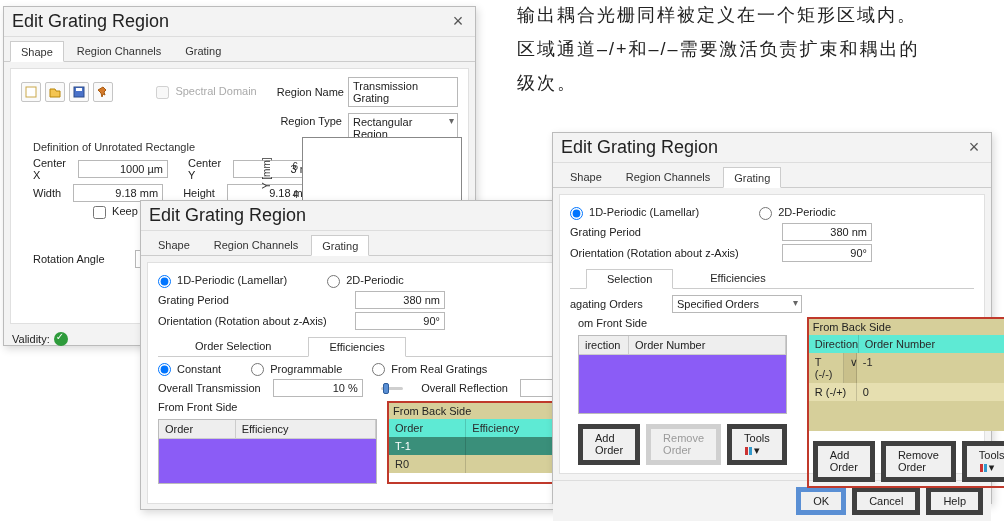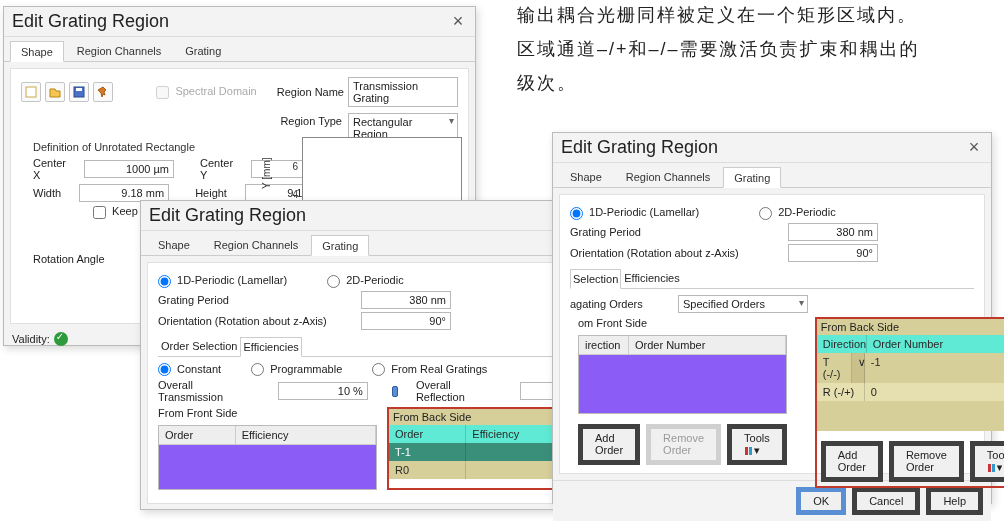--- a/index.html
+++ b/index.html
@@ -13,21 +13,21 @@
   .tab { padding:4px 10px 3px 10px; border:1px solid transparent; border-bottom:none; margin-right:2px; color:#333; cursor:pointer; }
   .tab.active { background:#fff; border-color:#ccc; border-bottom:1px solid #fff; position:relative; top:1px; }
   .panel { background:#fff; margin:6px; padding:8px 10px; border:1px solid #e0e0e0; }
   .iconbar { display:flex; gap:4px; align-items:center; margin-bottom:6px; }
   .iconbar .ico { width:20px; height:20px; border:1px solid #c5c5c5; border-radius:2px; display:flex; align-items:center; justify-content:center; background:#fafafa; cursor:pointer; }
   .labelcell { display:inline-block; padding:2px 0; }
   .inputcell { display:inline-block; border:1px solid #b8b8b8; background:#fff; padding:2px 4px; min-width:90px; text-align:right; }
   .inputcell.left { text-align:left; }
   .selectwrap { position:relative; display:inline-block; }
   .selectwrap::after { content:"▾"; position:absolute; right:4px; top:2px; color:#666; font-size:10px; pointer-events:none; }
-  .fieldrow { display:flex; align-items:center; gap:18px; margin:3px 0; }
+  .fieldrow { display:flex; align-items:center; gap:12px; margin:3px 0; }
   .fieldset-label { margin:6px 0 4px 0; color:#333; }
   input[type=checkbox], input[type=radio] { vertical-align:middle; margin:0 3px 0 0; }
   .validity { display:flex; align-items:center; gap:4px; padding:2px 0 0 4px; }
   .check-ico { display:inline-block; width:14px; height:14px; border-radius:50%; background:#2e9b3b; position:relative; }
   .check-ico::after { content:"✓"; color:#fff; font-size:10px; position:absolute; left:2px; top:-1px; }
   .chart-box { border:1px solid #888; background:#fff; width:160px; height:130px; position:absolute; }
   .axis-label { position:absolute; font-size:10px; color:#333; }
   .order-table { border:1px solid #bbb; background:#8b5cf6; margin-top:6px; }
   .order-table .hdr { display:flex; background:#eee; border-bottom:1px solid #ccc; }
   .order-table .hdr div { padding:3px 6px; border-right:1px solid #ccc; }
@@ -38,21 +38,21 @@
   .row-teal { background:#3a8f7a; color:#fff; }
   .eff-row { display:flex; }
   .eff-row div { padding:3px 6px; border-right:1px solid rgba(0,0,0,0.15); }
   .btn { border:5px solid #404040; background:#f0f0f0; padding:3px 12px; cursor:pointer; }
   .btn.disabled { color:#9a9a9a; border-color:#d0d0d0; }
   .btn-group { display:flex; gap:6px; }
   .slider-track { flex:1; height:3px; background:#cfcfcf; position:relative; margin:0 6px; border-radius:2px; }
   .slider-thumb { position:absolute; top:-4px; width:6px; height:11px; background:#5a8fd4; border:1px solid #2d5c9b; border-radius:2px; }
   .bottom-bar { display:flex; justify-content:flex-end; gap:6px; padding:6px 8px; border-top:1px solid #ddd; background:#f3f3f3; }
   .inner-tabs { display:flex; border-bottom:1px solid #ccc; margin-top:6px; }
-  .inner-tab { padding:3px 2px; border:1px solid transparent; border-bottom:none; cursor:pointer; }
+  .inner-tab { padding:3px 20px; border:1px solid transparent; border-bottom:none; cursor:pointer;margin-left:16px; }
   .inner-tab.active { background:#fff; border-color:#ccc; position:relative; top:1px; border-bottom:1px solid #fff;}
 </style>
 </head>
 <body>
 
 <div class="page-text" style="left:517px; top:-2px; width:478px;">
   <div>输出耦合光栅同样被定义在一个矩形区域内。</div>
   <div>区域通道–/+和–/–需要激活负责扩束和耦出的</div>
   <div>级次。</div>
 </div>
@@ -242,21 +242,21 @@
       <span class="inputcell" style="width:80px">90°</span>
     </div>
     <div class="inner-tabs">
       <div class="inner-tab active">Selection</div>
       <div class="inner-tab">Efficiencies</div>
     </div>
     <div class="fieldrow" style="margin-top:6px;">
       <span style="width:90px">agating Orders</span>
       <span class="selectwrap"><span class="inputcell left" style="width:130px; padding-right:16px;">Specified Orders</span></span>
     </div>
-    <div style="display:flex; gap:28px; margin-top:4px;padding-left:8px;">
+    <div style="display:flex; gap:20px; margin-top:4px;padding-left:8px;">
       <div style="flex:1">
         <div>om Front Side</div>
         <div class="order-table">
           <div class="hdr">
               <div style="width:50px">irection</div>
               <div style="flex:1">Order Number</div>
             </div>
           <div class="body" style="height:58px"></div>
         </div>
         <div class="btn-group" style="margin-top:10px; justify-content:flex-start;">

